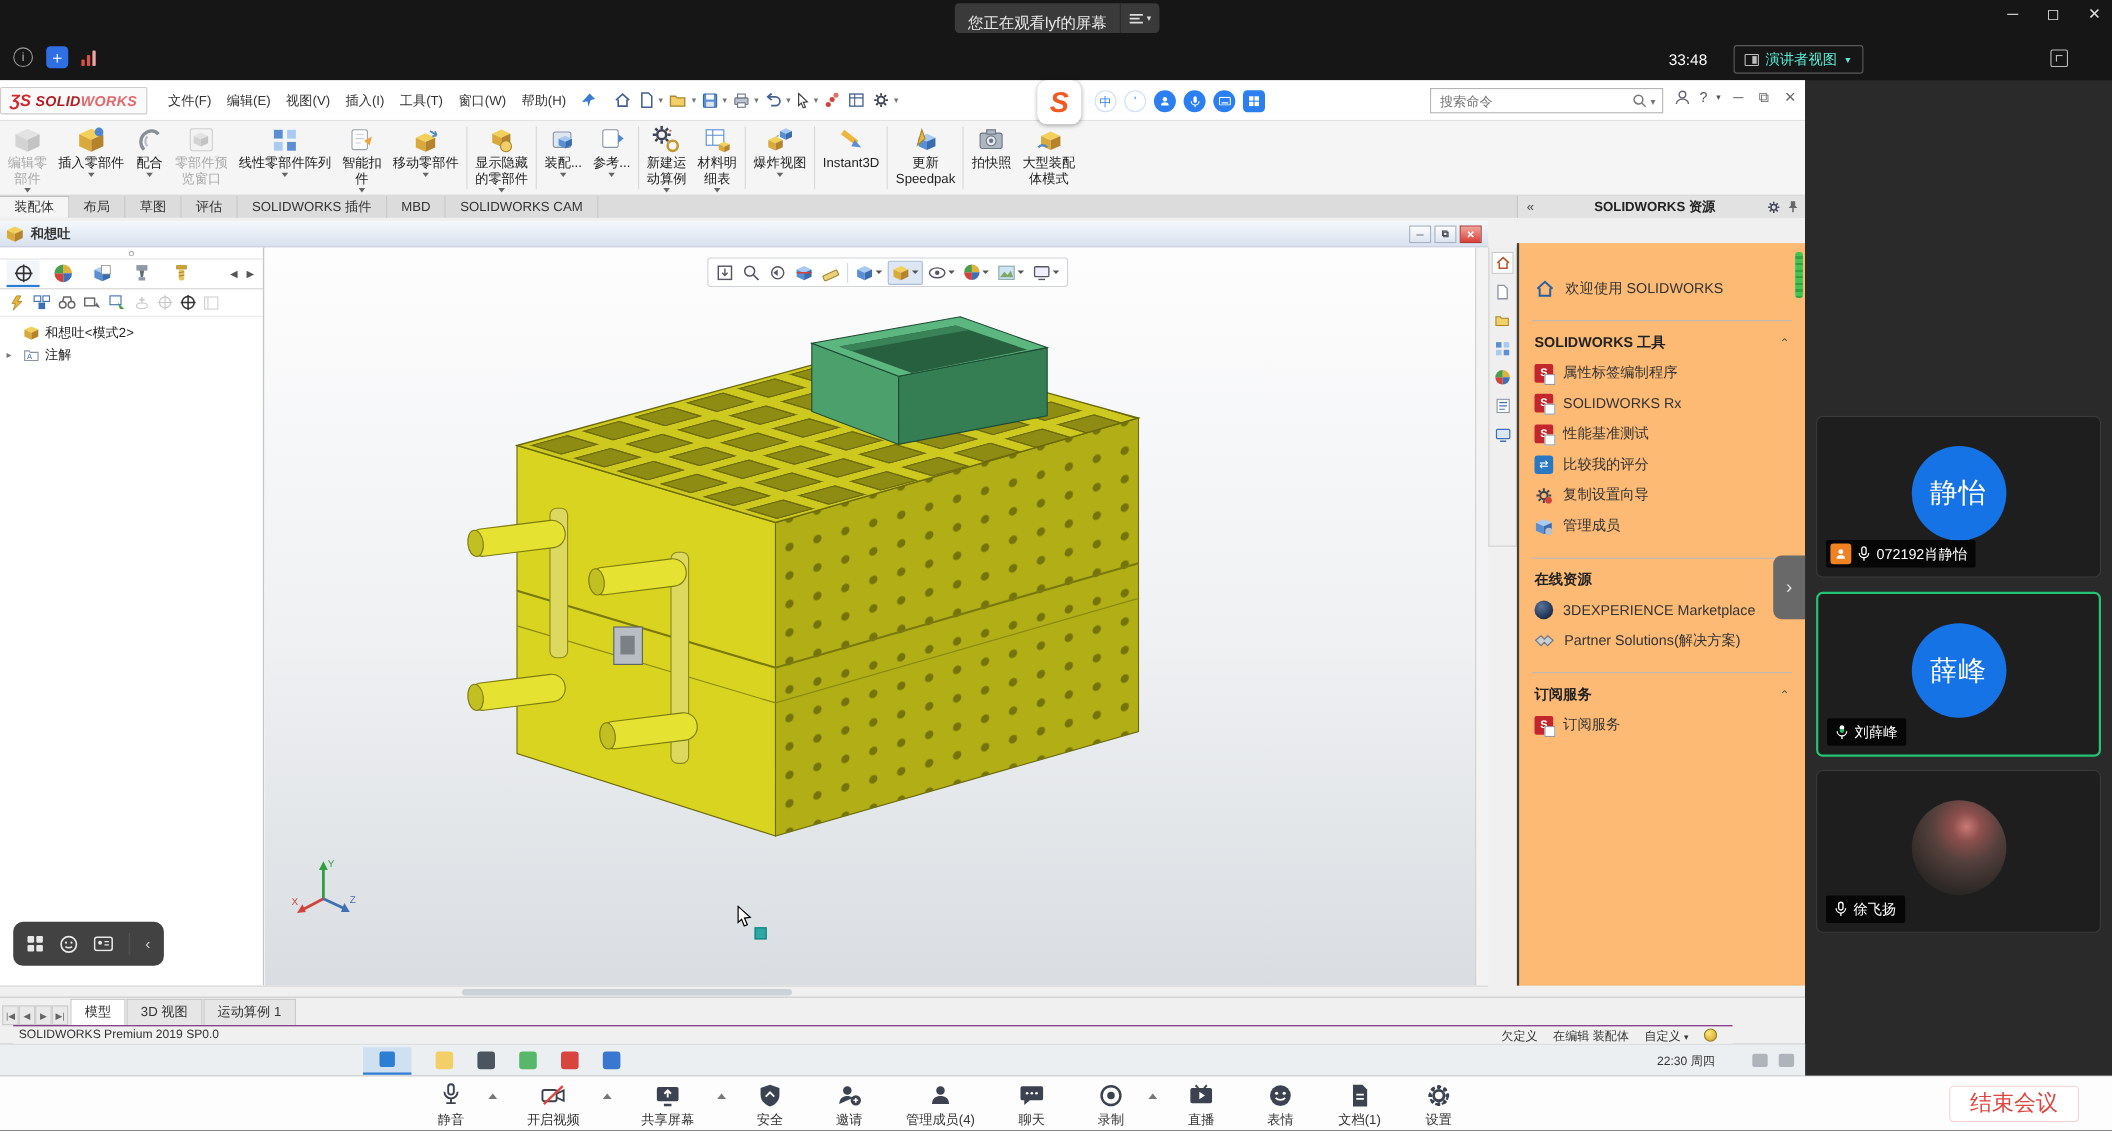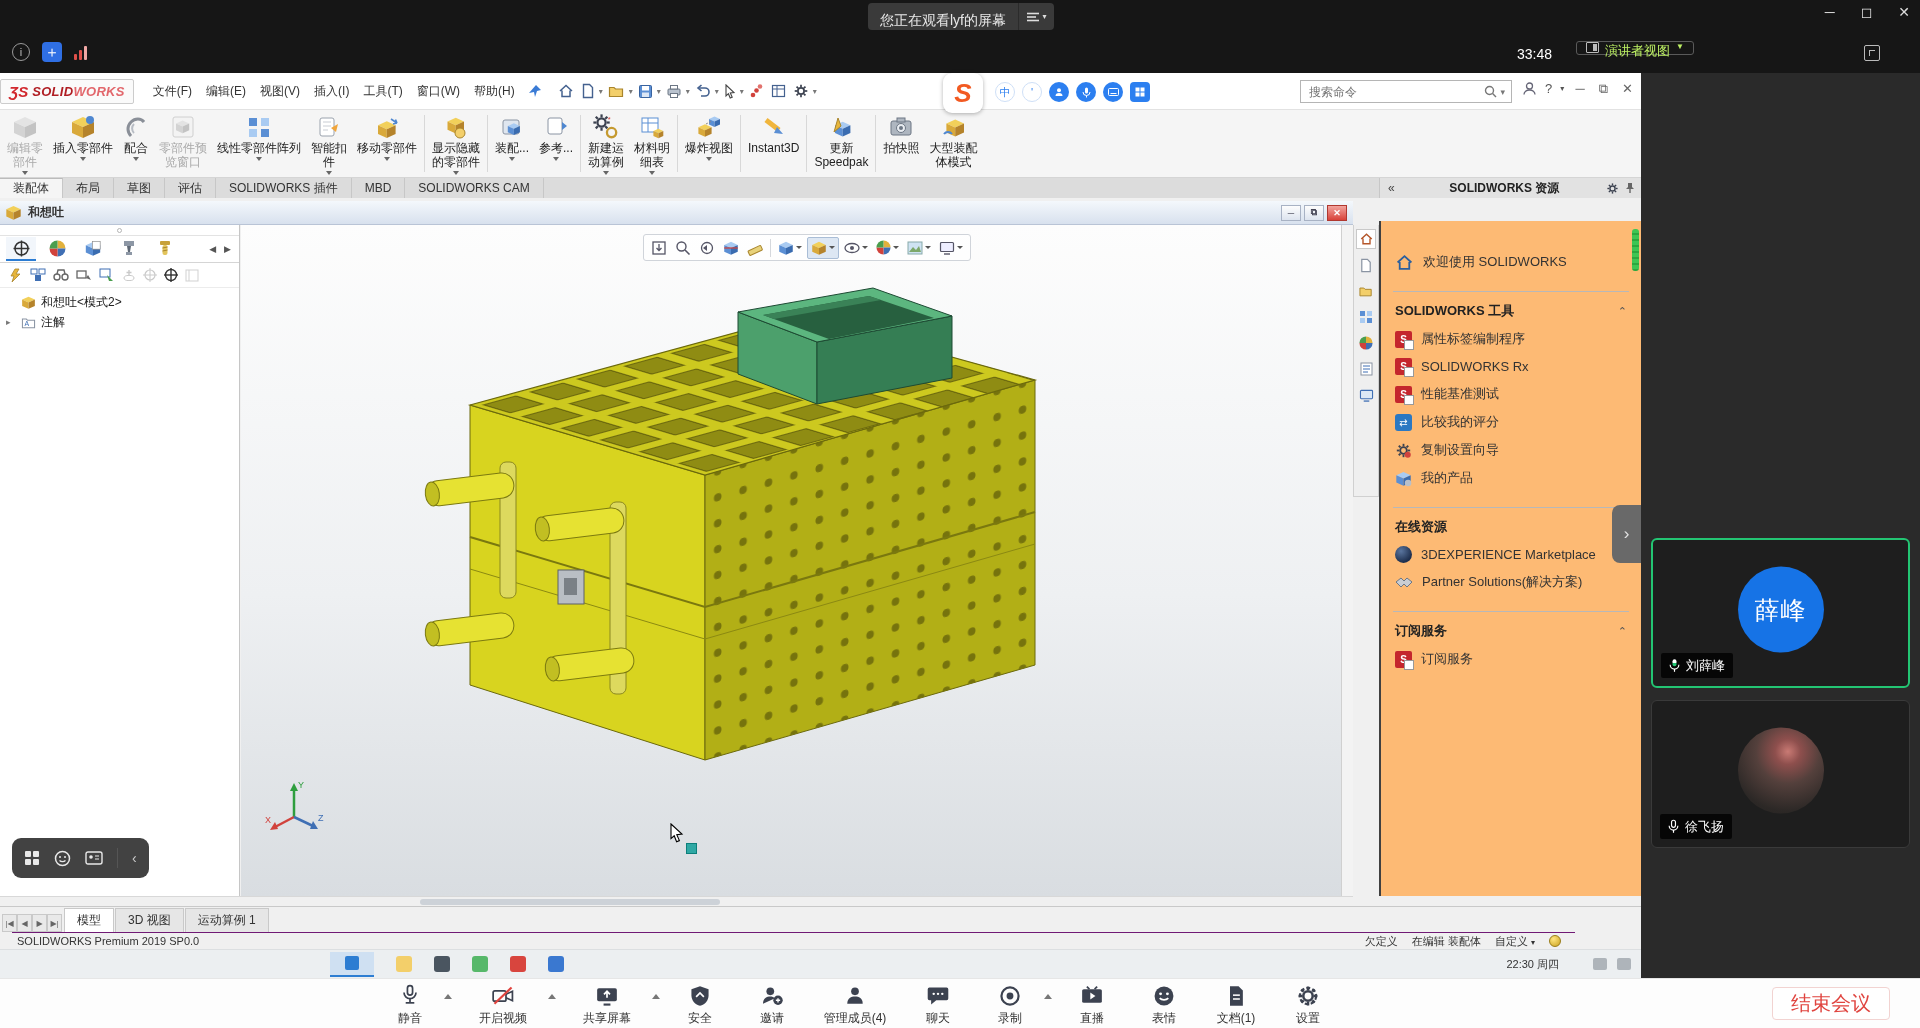--- a/index.html
+++ b/index.html
@@ -12,21 +12,21 @@
 .watch-pill .txt{padding:0 12px}
 .pill-menu{height:100%;width:36px;border-left:1px solid #2b2b2b;display:flex;align-items:center;justify-content:center;color:#ddd;font-size:13px;gap:2px}
 .win-ctrls{position:absolute;right:10px;top:4px;display:flex;gap:26px;color:#ddd;font-size:14px}
 .win-ctrls span{cursor:default}
 .chrome2-left{position:absolute;left:12px;top:42px;display:flex;align-items:center;gap:12px}
 .ic-info{width:18px;height:18px;border-radius:50%;border:1.5px solid #9a9a9a;color:#bbb;font-size:11px;display:flex;align-items:center;justify-content:center}
 .ic-plus{width:20px;height:20px;border-radius:4px;background:#2f6fe4;color:#fff;font-size:15px;display:flex;align-items:center;justify-content:center}
 .ic-netbars{display:flex;align-items:flex-end;gap:2px;height:16px}
 .ic-netbars i{width:3px;background:#e0504a;border-radius:1px}
 .timer{position:absolute;left:1517px;top:46px;color:#fff;font-size:14px}
-.view-btn{position:absolute;left:1576px;top:41px;height:14px;border:1px solid #5a5a5a;border-radius:3px;display:flex;align-items:flex-start;gap:6px;padding:0 9px;color:#bef264;font-size:13px}
+.view-btn{position:absolute;left:1576px;top:41px;height:26px;border:1px solid #5a5a5a;border-radius:3px;display:flex;align-items:center;gap:6px;padding:0 9px;color:#5eead4;font-size:13px}
 .view-grid{width:13px;height:11px;border:1.5px solid #bbb;border-radius:1px;position:relative}
 .view-grid::after{content:"";position:absolute;right:1px;top:1px;width:4px;height:7px;background:#bbb}
 .fs-icon{position:absolute;left:1864px;top:45px;width:16px;height:16px;border:1.5px solid #bbb;border-radius:2px;position:absolute}
 .fs-icon::after{content:"";position:absolute;left:4px;top:4px;width:5px;height:5px;border-left:1.5px solid #bbb;border-top:1.5px solid #bbb}
 
 .sw{position:absolute;left:0;top:73px;width:1641px;height:876px;background:#f0f0f0}
 .menubar{position:relative;height:37px;background:#fff;border-bottom:1px solid #e2e2e2;display:flex;align-items:center;font-size:12px;color:#333}
 .sw-logo{border:1px solid #ccc;border-radius:2px;background:#fafafa;padding:3px 8px;display:flex;align-items:center;gap:4px;font-style:italic;font-weight:bold}
 .sw-logo .ds{color:#d1282e;font-size:15px}
 .sw-logo .solid{color:#b01e24;font-size:13px;letter-spacing:.3px}
@@ -968,21 +968,21 @@
           </span>
           <span>复制设置向导</span>
         </div>
       <div class="tp-item">
           <span>
             <svg width="17" height="17" viewBox="0 0 26 26">
               <use href="#cubeB"></use>
               <circle cx="20" cy="20" r="5" fill="#b8c0ca"></circle>
             </svg>
           </span>
-          <span>我的产品</span>
+          <span>管理成员</span>
         </div>
       <div class="tp-div"></div>
       <div class="tp-sec">
           <span>在线资源</span>
           <span class="collapse">⌃</span>
         </div>
       <div class="tp-item">
           <span class="sphere"></span>
           <span>3DEXPERIENCE Marketplace</span>
         </div>
@@ -1059,20 +1059,41 @@
           <line x1="10" y1="8" x2="14" y2="8" stroke="#e8e8e8"></line>
         </svg>
       </span>
     <span class="dv"></span>
     <span style="color:#ccc;font-size:14px">‹</span>
   </div>
 
   <div class="sidebar">
 
 
+    <div class="tile" style="top:305px">
+      <div class="t-avatar blue">
+          <span>静怡</span>
+        </div>
+      <div class="t-label">
+        <span class="badge-person">
+            <svg width="11" height="11" viewBox="0 0 10 10">
+              <circle cx="5" cy="3.2" r="2" fill="#fff"></circle>
+              <path d="M1.5 9 a3.5 3 0 0 1 7 0 Z" fill="#fff"></path>
+            </svg>
+          </span>
+        <span>
+            <svg width="11" height="15" viewBox="0 0 14 18">
+              <rect x="4.5" y="1" width="5" height="9" rx="2.5" fill="none" stroke="#fff" stroke-width="1.5"></rect>
+              <path d="M1.5 8 a5.5 5.5 0 0 0 11 0" fill="none" stroke="#fff" stroke-width="1.5"></path>
+              <line x1="7" y1="13.5" x2="7" y2="17" stroke="#fff" stroke-width="1.5"></line>
+            </svg>
+          </span>
+        <span>072192肖静怡</span>
+      </div>
+    </div>
 
     <div class="tile" style="top:627px;height:148px">
       <div class="t-avatar photo2"></div>
       <div class="t-label">
         <span>
             <svg width="11" height="15" viewBox="0 0 14 18">
               <rect x="4.5" y="1" width="5" height="9" rx="2.5" fill="none" stroke="#fff" stroke-width="1.5"></rect>
               <path d="M1.5 8 a5.5 5.5 0 0 0 11 0" fill="none" stroke="#fff" stroke-width="1.5"></path>
               <line x1="7" y1="13.5" x2="7" y2="17" stroke="#fff" stroke-width="1.5"></line>
             </svg>

